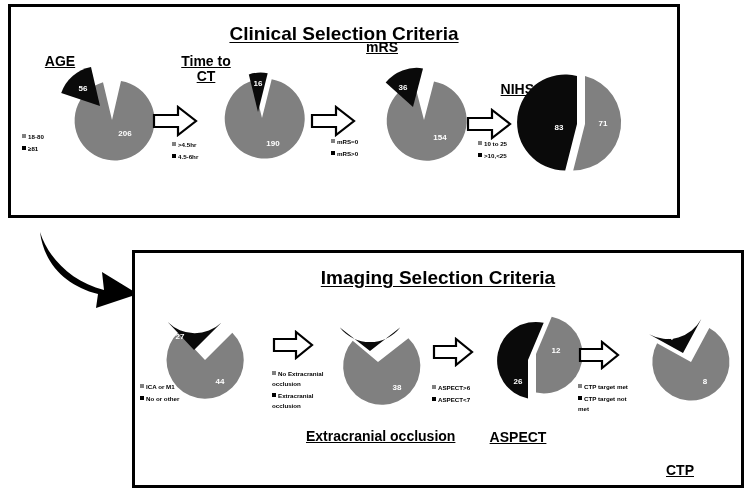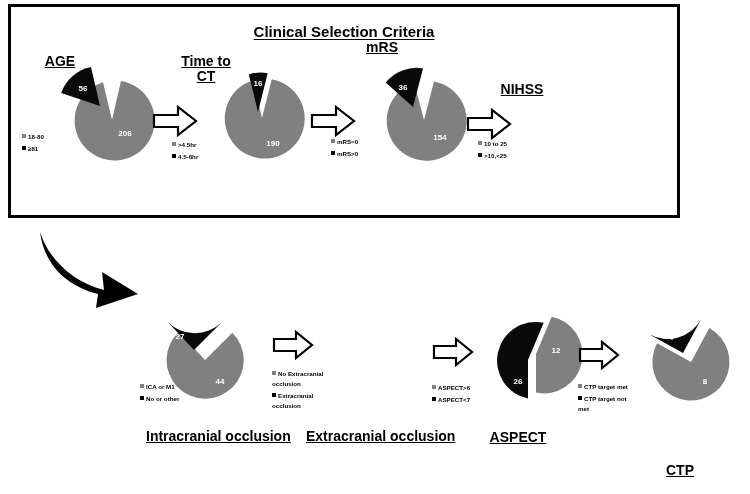--- a/index.html
+++ b/index.html
@@ -36,21 +36,21 @@
   #panel-imaging {
     left: 132px;
     top: 250px;
     width: 612px;
     height: 238px;
   }
   .panel-title {
     position: absolute;
     width: 100%;
     text-align: center;
-    font-size: 15px;
+    font-size: 19px;
     font-weight: bold;
     letter-spacing: 0px;
     text-decoration: underline;
     text-underline-offset: 2px;
   }
   #title-clinical { top: 16px; }
   #title-imaging { top: 14px; }
 
   .stage-label {
     position: absolute;
@@ -196,60 +196,82 @@
     <svg width="46" height="32" viewBox="0 0 46 32">
       <path class="arrow-body" d="M 2 10 L 26 10 L 26 2 L 44 16 L 26 30 L 26 22 L 2 22 Z"></path>
     </svg>
   </div>
 
   <div class="stage-label" style="left:492px; top:54px; width:60px;margin-top:28px;">NIHSS</div>
   <div class="legend" style="left:478px; top:138px;">
     <span class="row"><span class="sw gray"></span><span class="lbl">10 to 25</span></span>
     <span class="row"><span class="sw black"></span><span class="lbl">&gt;10,&lt;25</span></span>
   </div>
+  <div class="pie-wrap" style="left:515px; top:62px;">
+    <svg width="130" height="125" viewBox="0 0 130 125">
+
+      <path class="slice-black" d="M 62 62 L 62 14 A 48 48 0 1 0 50.2 108.5 Z"></path>
+
+      <path class="slice-gray" d="M 70 62 L 70 14 A 48 48 0 0 1 58.2 108.5 Z"></path>
+      <text class="val dark" x="44" y="66">83</text>
+      <text class="val" x="88" y="62">71</text>
+    </svg>
+  </div>
 
   <div class="curved-arrow">
     <svg width="130" height="82" viewBox="0 0 130 82">
       <path fill="#000000" d="M 14 4
            C 22 30, 46 54, 78 62
            L 76 44
            L 112 66
            L 70 80
            L 72 66
            C 40 58, 18 36, 14 4 Z"></path>
     </svg>
   </div>
 
+  <div class="panel" id="panel-imaging">
+    <div class="panel-title" id="title-imaging">Imaging Selection Criteria</div>
+  </div>
 
   <div class="legend" style="left:140px; top:381px;">
     <span class="row"><span class="sw gray"></span><span class="lbl">ICA or M1</span></span>
     <span class="row"><span class="sw black"></span><span class="lbl">No or other</span></span>
   </div>
   <div class="pie-wrap" style="left:145px; top:305px;">
     <svg width="120" height="110" viewBox="0 0 120 110">
 
       <path class="slice-gray" d="M 60 55 L 87.3 27.7 A 38.6 38.6 0 1 1 33.7 27.0 Z"></path>
 
       <path class="slice-black" d="M 49 45 L 22.7 17.0 A 38.6 38.6 0 0 0 76.3 17.7 Z"></path>
       <text class="val" x="75" y="77">44</text>
       <text class="val dark" x="35" y="32">27</text>
     </svg>
   </div>
-  <div class="stage-label" style="left:146px; top:429px; width:130px;">Intracranial occlusion</div>
 
   <div class="arrow" style="left:272px; top:330px;">
     <svg width="42" height="30" viewBox="0 0 42 30">
       <path class="arrow-body" d="M 2 9 L 24 9 L 24 2 L 40 15 L 24 28 L 24 21 L 2 21 Z"></path>
     </svg>
   </div>
 
   <div class="legend" style="left:272px; top:368px; width:58px;">
     <span class="row"><span class="sw gray"></span><span class="lbl">No Extracranial occlusion</span></span>
     <span class="row"><span class="sw black"></span><span class="lbl">Extracranial occlusion</span></span>
   </div>
+  <div class="pie-wrap" style="left:325px; top:300px;">
+    <svg width="120" height="115" viewBox="0 0 120 115">
+
+      <path class="slice-gray" d="M 53 62 L 83.4 38.3 A 38.6 38.6 0 1 1 27.7 40.8 Z"></path>
+
+      <path class="slice-black" d="M 45 51 L 14.6 27.3 A 38.6 38.6 0 0 0 75.4 27.3 Z"></path>
+      <text class="val" x="72" y="88">38</text>
+      <text class="val dark" x="45" y="36">6</text>
+    </svg>
+  </div>
   <div class="stage-label" style="left:306px; top:429px; width:134px;">Extracranial occlusion</div>
 
   <div class="arrow" style="left:432px; top:337px;">
     <svg width="42" height="30" viewBox="0 0 42 30">
       <path class="arrow-body" d="M 2 9 L 24 9 L 24 2 L 40 15 L 24 28 L 24 21 L 2 21 Z"></path>
     </svg>
   </div>
 
   <div class="legend" style="left:432px; top:382px;">
     <span class="row"><span class="sw gray"></span><span class="lbl">ASPECT&gt;6</span></span>

